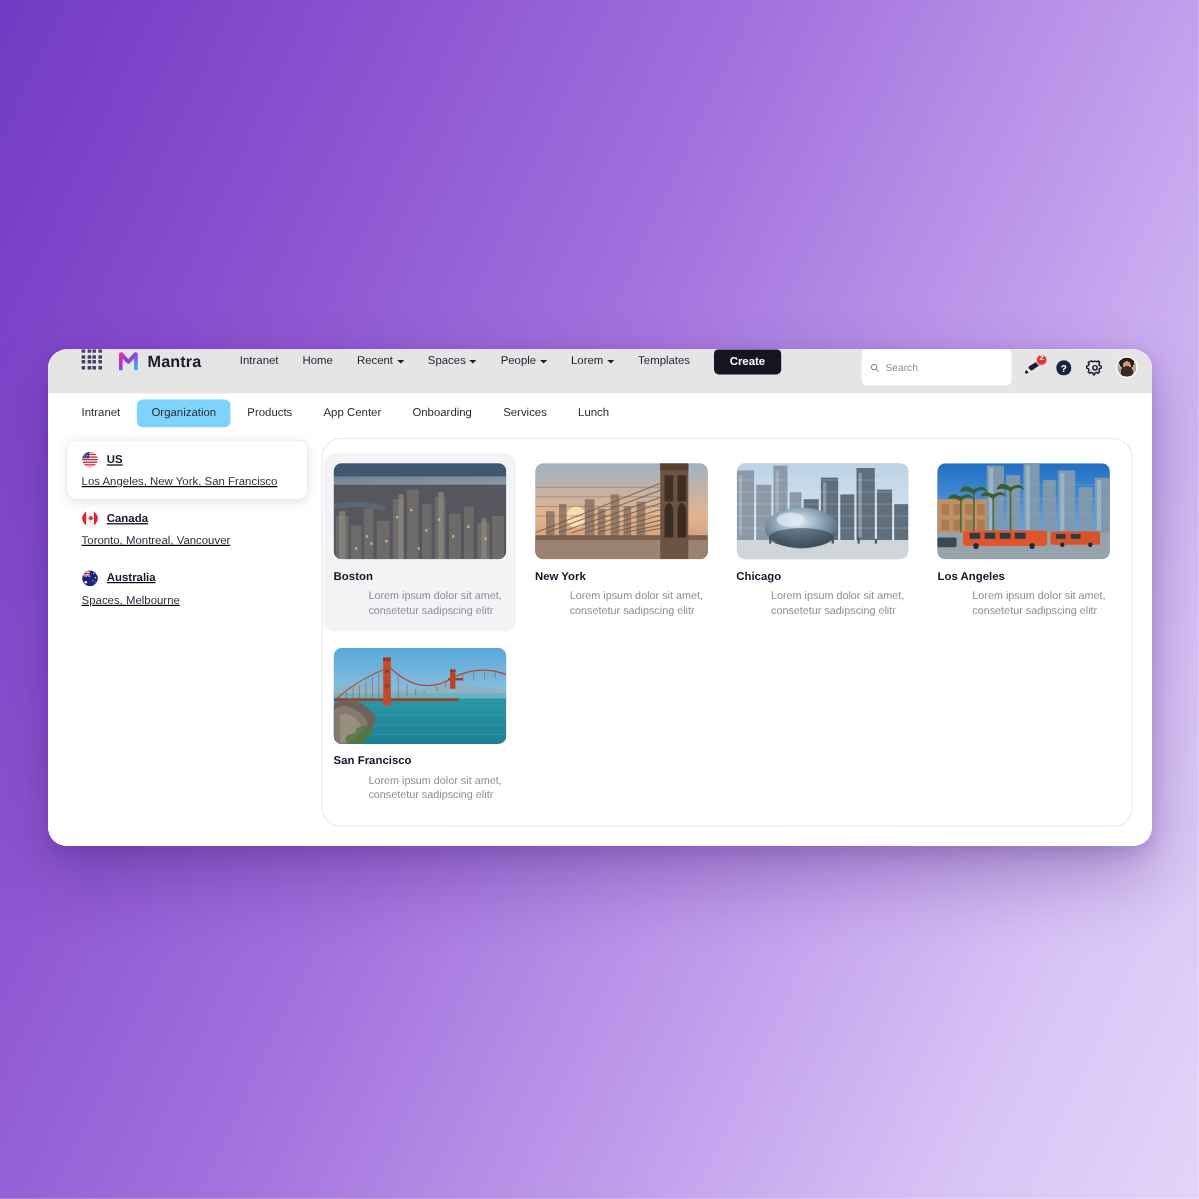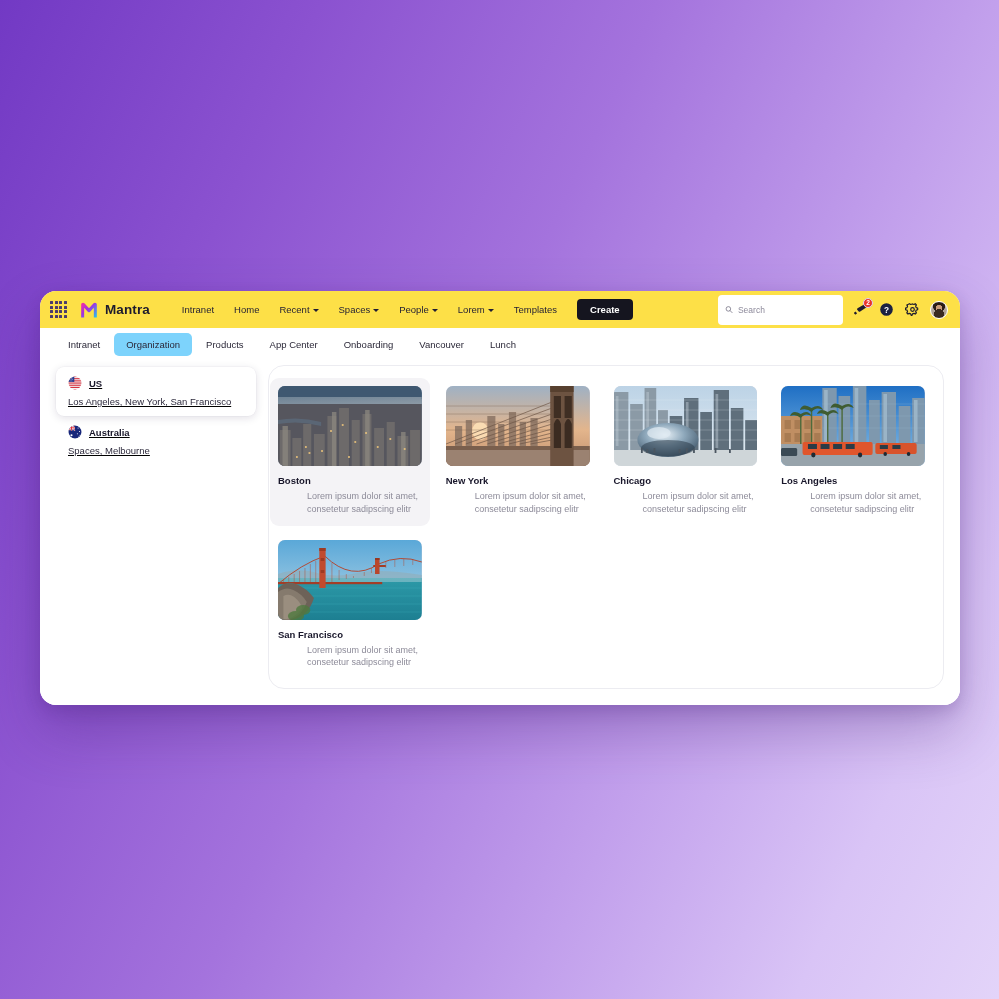--- a/index.html
+++ b/index.html
@@ -30,24 +30,24 @@
     border-radius: 16px;
     box-shadow: 0 26px 56px rgba(60,20,110,.30), 0 6px 16px rgba(60,20,110,.18);
     overflow: hidden;
     display: flex;
     flex-direction: column;
   }
 
   
   .topbar {
     height: 37px;
-    background: #fde047;
+    background: #e5e5e5;
     display: flex;
-    align-items: center;
-    padding: 0 12px 0 10px;
+    align-items: flex-start;
+    padding: 0 12px 0 28px;
     flex: 0 0 auto;
   }
 
   .waffle {
     width: 17px; height: 17px;
     display: grid;
     grid-template-columns: repeat(4, 1fr);
     grid-template-rows: repeat(4, 1fr);
     gap: 1.5px;
     margin-right: 12px;
@@ -329,21 +329,21 @@
       <div class="avatar"></div>
     </div>
   </div>
 
   <div class="subnav">
     <a href="#">Intranet</a>
     <a href="#" class="active">Organization</a>
     <a href="#">Products</a>
     <a href="#">App Center</a>
     <a href="#">Onboarding</a>
-    <a href="#">Vancouver</a>
+    <a href="#">Services</a>
     <a href="#">Lunch</a>
   </div>
 
   <div class="body-wrap">
 
     <aside class="sidebar">
 
       <div class="side-item selected">
         <div class="side-head">
           <svg class="flag" viewBox="0 0 20 20">
@@ -376,20 +376,39 @@
                 <circle cx="3" cy="7" r=".55"></circle>
                   <circle cx="5.5" cy="7" r=".55"></circle>
               </g>
             </g>
           </svg>
           <span class="side-title">US</span>
         </div>
         <div class="side-sub">Los Angeles, New York, San Francisco</div>
       </div>
 
+      <div class="side-item">
+        <div class="side-head">
+          <svg class="flag" viewBox="0 0 20 20">
+            <defs>
+                <clipPath id="cCA">
+                  <circle cx="10" cy="10" r="9.3"></circle>
+                </clipPath>
+              </defs>
+            <g clip-path="url(#cCA)">
+              <rect width="20" height="20" fill="#f4f6f8"></rect>
+              <rect x="0" width="5.4" height="20" fill="#e02430"></rect>
+              <rect x="14.6" width="5.4" height="20" fill="#e02430"></rect>
+              <path d="M10 5.1 11 7.6l2.1-.9-.9 2.2 2.3.5-1.9 1.4.6 1.2-2.2-.4.2 2.6h-.4l.2-2.6-2.2.4.6-1.2L7.5 9.4l2.3-.5-.9-2.2 2.1.9z" fill="#e02430"></path>
+            </g>
+          </svg>
+          <span class="side-title">Canada</span>
+        </div>
+        <div class="side-sub">Toronto, Montreal, Vancouver</div>
+      </div>
 
       <div class="side-item">
         <div class="side-head">
           <svg class="flag" viewBox="0 0 20 20">
             <defs>
                 <clipPath id="cAU">
                   <circle cx="10" cy="10" r="9.3"></circle>
                 </clipPath>
               </defs>
             <g clip-path="url(#cAU)">

